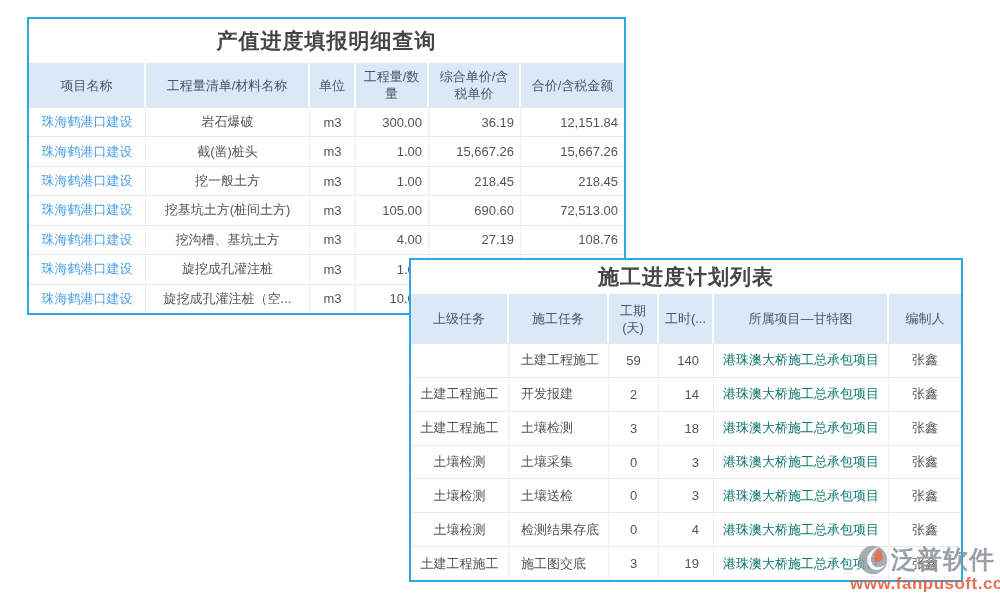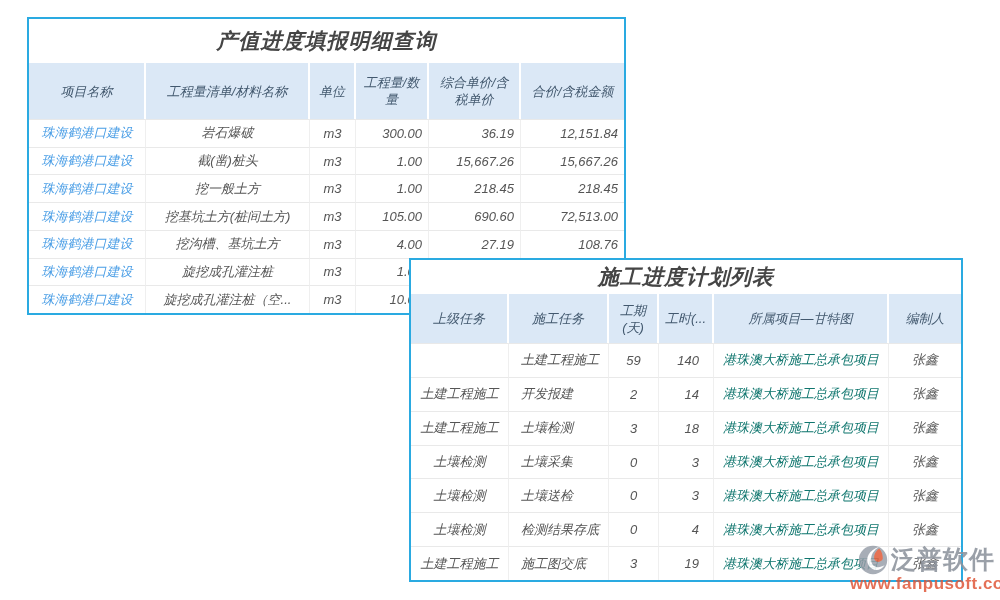--- a/index.html
+++ b/index.html
@@ -6,33 +6,33 @@
   html,body { width:1000px; height:600px; background:#ffffff; overflow:hidden;
     font-family:"Liberation Sans","DejaVu Sans",sans-serif; }
 
   .window {
     position:absolute; background:#ffffff;
     border:2px solid #2aaae1;
   }
   #win1 { left:27px; top:17px;  width:599px; height:298px; z-index:1; }
   #win2 { left:409px; top:258px; width:554px; height:324px; z-index:2; }
 
-  .win-inner { display:flex; flex-direction:column; width:100%; height:100%;font-style:italic; }
+  .win-inner { display:flex; flex-direction:column; width:100%; height:100%; }
 
   .title-bar { display:flex; align-items:center; justify-content:center; background:#ffffff; }
   #win1 .title-bar { height:44px; }
   #win2 .title-bar { height:34px; }
   .title-bar span { font-size:21px; font-weight:bold; color:#454545; letter-spacing:1px; }
 
   .grid-row { display:grid; }
   .w1 .grid-row { grid-template-columns:117px 164px 46px 73px 92px 103px; }
   .w2 .grid-row { grid-template-columns:98px 100px 50px 55px 175px 72px; }
 
   .header-row { background:#ffffff; flex:0 0 auto; }
-  #win1 .header-row { height:56px; }
+  #win1 .header-row { height:44px; }
   #win2 .header-row { height:49px; }
   .header-cell {
     background:#dbe8f6; color:#42586e; font-size:13px; line-height:17px;
     display:flex; align-items:center; justify-content:center; text-align:center;
     padding:2px 5px; word-break:break-all; border-right:2px solid #ffffff;
   }
   .header-cell:last-child { border-right:none; }
 
   .body-rows { flex:1 1 auto; display:flex; flex-direction:column; }
   .body-row  { flex:1 1 auto; }

